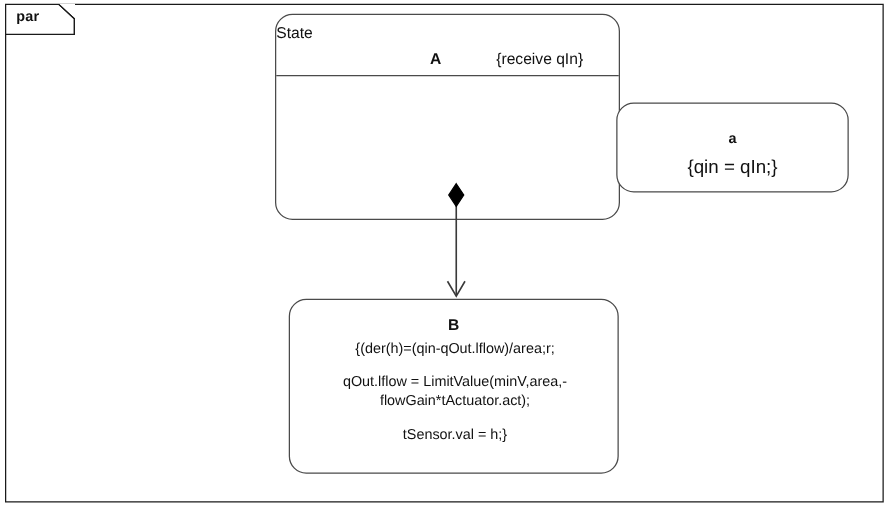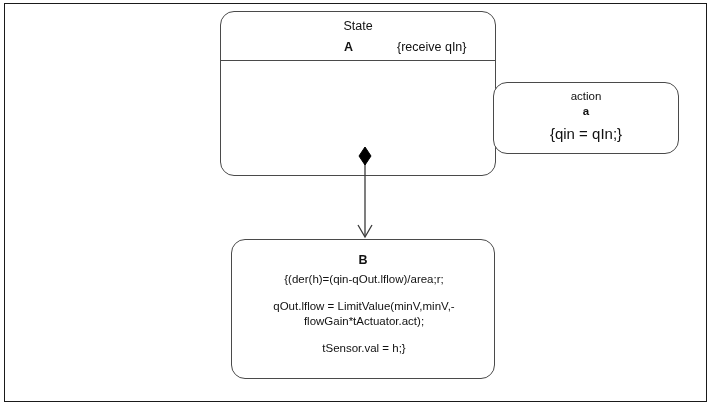--- a/index.html
+++ b/index.html
@@ -79,21 +79,20 @@
     width: 100%;
     height: 49px;
     box-sizing: border-box;
     border-bottom: 1.2px solid #4a4a4a;
   }
   .state-title {
     position: absolute;
     left: 0;
     top: 7px;
     width: 100%;
-    text-align: center;
     font-size: 12.5px;
     color: #111111;
     line-height: 15px;
   }
   .state-namerow {
     position: absolute;
     left: 0;
     top: 27px;
     width: 100%;
     height: 18px;
@@ -203,47 +202,53 @@
   }
   .connector svg { display: block; }
 </style>
 </head>
 <body>
 
 <div id="canvas">
 
   <div class="frame"></div>
 
+  <div class="frame-tab">
+    <svg width="56" height="25" viewBox="0 0 56 25" aria-hidden="true">
+      <path d="M0.5 0.5 H43 L55.5 12 V24.5 H0.5 Z" fill="#ffffff" stroke="#1a1a1a" stroke-width="1"></path>
+      <path d="M43 0.5 L55.5 12 L55.5 24.5" fill="none" stroke="#1a1a1a" stroke-width="1"></path>
+    </svg>
+    <span class="frame-tab-label">par</span>
+  </div>
 
   <div class="rbox state-box">
     <div class="state-header">
       <div class="state-title">State</div>
       <div class="state-namerow">
         <span class="state-name">A</span>
         <span class="state-receive">{receive  qIn}</span>
       </div>
     </div>
 
     <div class="rbox action-box">
-      <div class="action-title">action</div>
       <div class="action-name">a</div>
       <div class="action-body">{qin = qIn;}</div>
     </div>
   </div>
 
   <div class="connector">
     <svg width="40" height="105" viewBox="0 0 40 105" aria-hidden="true">
       <line x1="20" y1="16" x2="20" y2="96" stroke="#3a3a3a" stroke-width="1.3"></line>
       <polygon points="20,7 26,16 20,25 14,16" fill="#000000" stroke="#000000" stroke-width="1"></polygon>
       <polyline points="13,85 20,97 27,85" fill="none" stroke="#3a3a3a" stroke-width="1.3"></polyline>
     </svg>
   </div>
 
   <div class="rbox b-box">
     <div class="b-name">B</div>
     <div class="b-body">
       <span class="ln">{(der(h)=(qin-qOut.lflow)/area;r;</span>
-      <span class="ln">qOut.lflow = LimitValue(minV,minV,-flowGain*tActuator.act);</span>
+      <span class="ln">qOut.lflow = LimitValue(minV,area,-flowGain*tActuator.act);</span>
       <span class="ln">tSensor.val = h;}</span>
     </div>
   </div>
 
 </div>
 
 </body></html>

